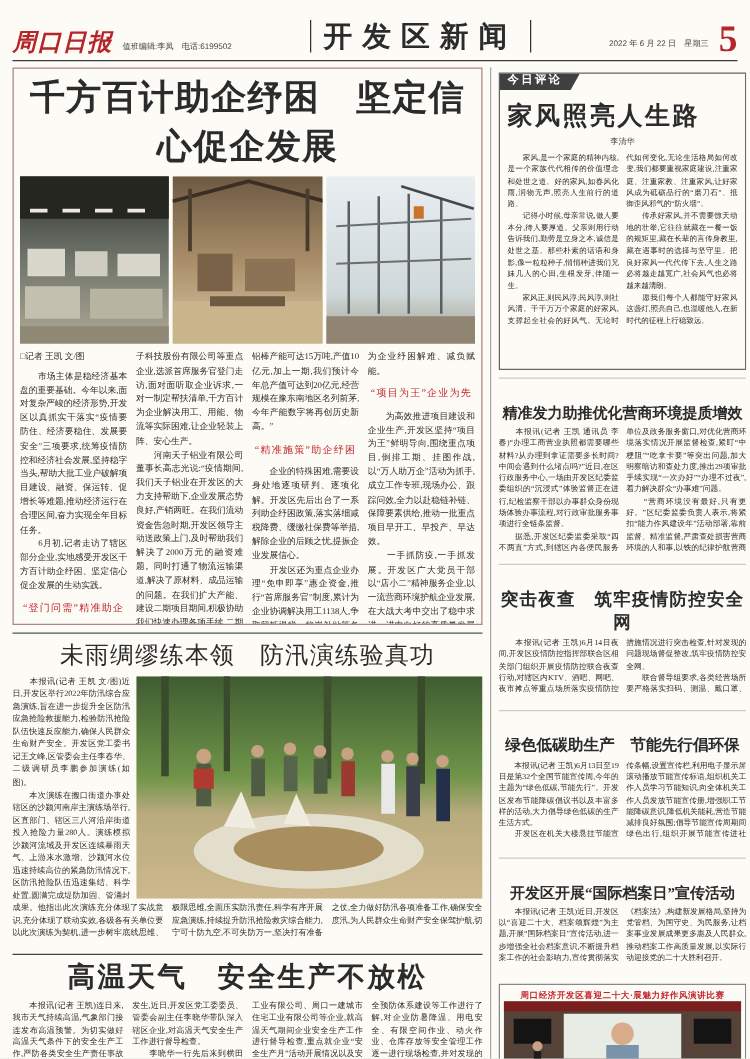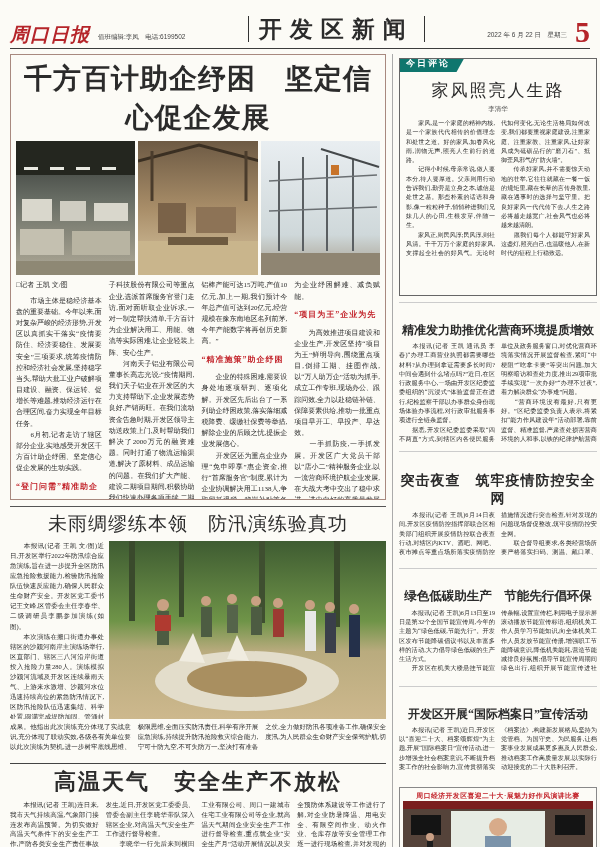--- a/index.html
+++ b/index.html
@@ -23,41 +23,41 @@
   .right-col{width:198px;flex:0 0 198px;margin-left:6px;padding-left:6px;border-left:1px solid #aaa;overflow:hidden;}
   
   .a1-box{border:1px solid #a8897f;padding:4px 5px;height:446px;box-sizing:border-box;overflow:hidden;}
   .a1-headline{font-size:28px;font-weight:bold;text-align:center;letter-spacing:1px;line-height:1.4;}
   .photo-row{display:flex;gap:3px;margin-top:4px;}
   .photo-row svg{display:block;}
   .a1-text{margin-top:5px;height:258px;column-count:4;column-gap:7px;font-size:7px;line-height:1.6;
            text-align:justify;overflow:hidden;}
   .a1-text p{margin:0;}
   .byline{font-size:7px;margin-bottom:4px;}
-  .subhead{color:#c3242b;font-weight:bold;font-size:8px;text-align:left;letter-spacing:1px;margin:6px 0;}
+  .subhead{color:#c3242b;font-weight:normal;font-size:8px;text-align:center;letter-spacing:1px;margin:6px 0;}
   
   .a2{border-top:1px solid #555;margin-top:6px;padding-top:4px;}
   .a2-headline{font-size:19px;font-weight:normal;text-align:center;letter-spacing:1px;}
   .a2-body{display:flex;gap:5px;margin-top:4px;}
   .a2-left{width:94px;flex:0 0 94px;font-size:6.5px;line-height:1.55;text-align:justify;height:178px;
            overflow:hidden;white-space:pre-line;}
   .a2-below{margin-top:3px;column-count:3;column-gap:7px;height:36px;font-size:6.5px;line-height:1.5;
             text-align:justify;overflow:hidden;white-space:pre-line;}
   
   .a3{border-top:1.5px solid #444;margin-top:5px;padding-top:3px;}
   .a3-headline{font-size:22px;font-weight:bold;text-align:center;letter-spacing:2px;}
   .a3-text{margin-top:3px;column-count:4;column-gap:7px;height:54px;font-size:6.5px;line-height:1.5;
            text-align:justify;overflow:hidden;white-space:pre-line;}
   
   .commentary{border:1px solid #666;position:relative;padding:16px 6px 5px 6px;height:238px;
               box-sizing:border-box;margin-top:4px;overflow:hidden;}
-  .banner{position:absolute;top:-4px;left:-2px;background:#0f766e;color:#fff;font-weight:bold;
+  .banner{position:absolute;top:-4px;left:-2px;background:#404040;color:#fff;font-weight:bold;
           font-size:9px;letter-spacing:2px;padding:2px 16px 2px 8px;
           clip-path:polygon(0 0,100% 0,86% 100%,0 100%);}
-  .c-title{font-size:17px;font-weight:normal;text-align:center;letter-spacing:2px;margin-top:4px;}
+  .c-title{font-size:20px;font-weight:bold;letter-spacing:2px;margin-top:4px;}
   .c-author{font-size:6.5px;text-align:center;color:#444;margin:3px 0 5px 0;}
   .c-text{column-count:2;column-gap:6px;font-size:6px;line-height:1.55;text-align:justify;
           height:164px;overflow:hidden;white-space:pre-line;}
   .r-art{margin-top:6px;border-top:1px solid #ccc;padding-top:20px;}
   .r-art:first-of-type{border-top:none;}
   .r-h{font-weight:bold;text-align:center;line-height:1.25;letter-spacing:0px;}
   .r-h.s1{font-size:12px;}
   .r-h.s2{font-size:14px;letter-spacing:1px;}
   .r-h.s3{font-size:12.5px;}
   .r-h.s4{font-size:12px;}

